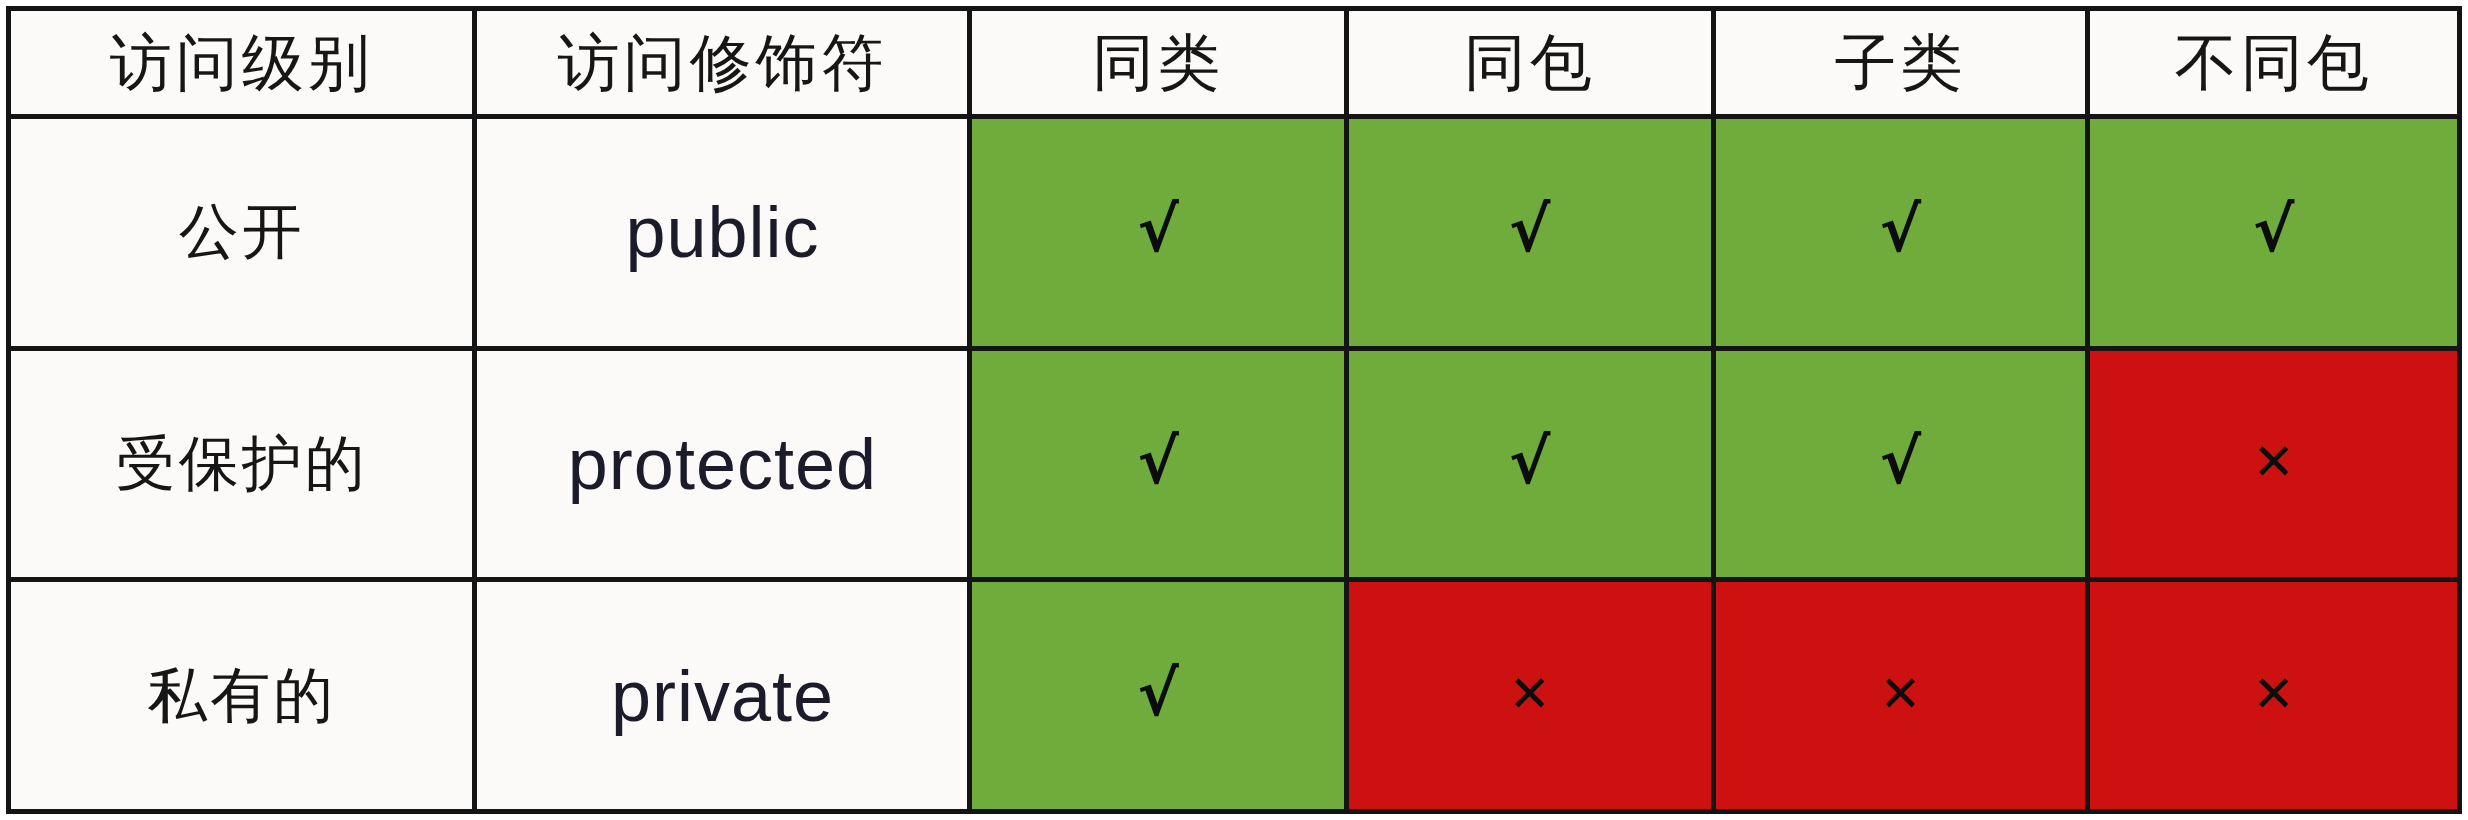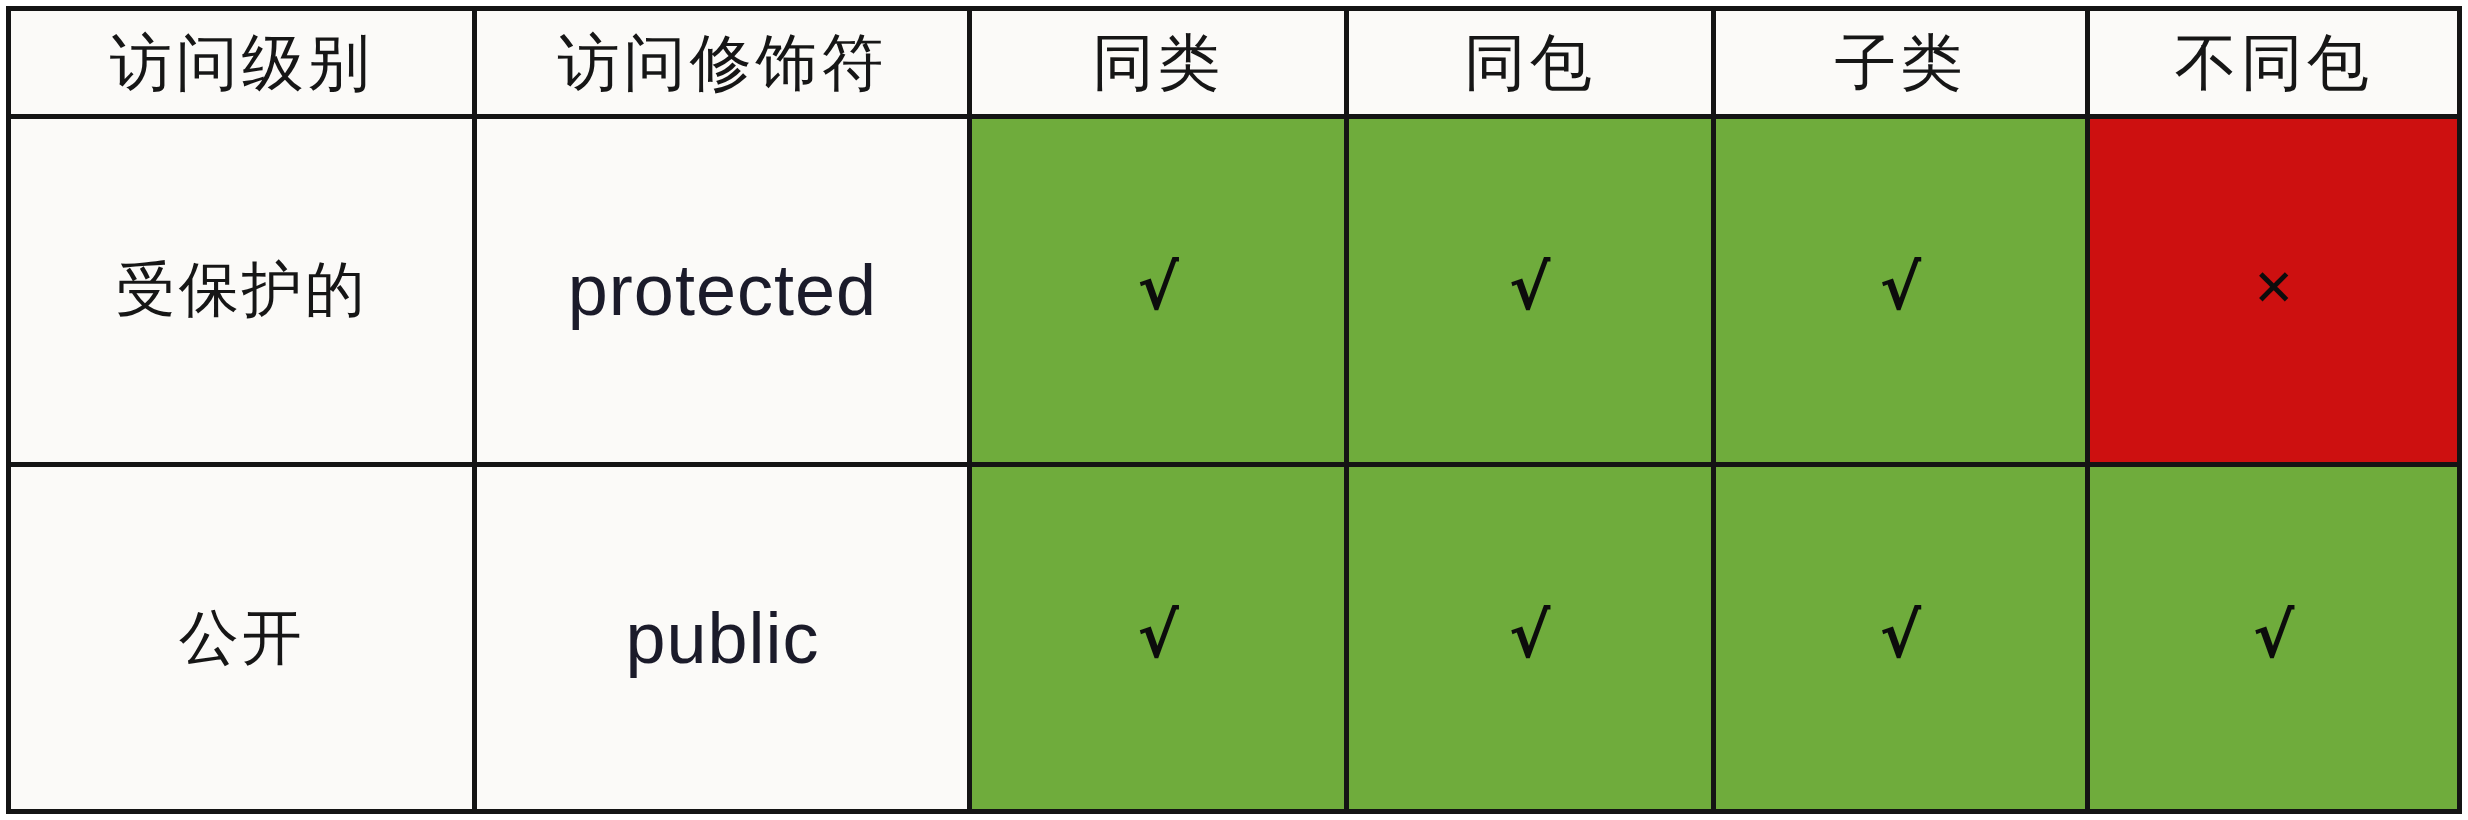--- a/index.html
+++ b/index.html
@@ -143,53 +143,73 @@
           <span class="hdr-text">子类</span>
         </th>
         <th>
           <span class="hdr-text">不同包</span>
         </th>
       </tr>
     </thead>
     <tbody id="table-body">
         <tr class="data-row">
           <td>
-            <span class="level-text">受保护的</span>
-          </td>
-          <td>
-            <span class="modifier-text">protected</span>
-          </td>
-          <td class="status allow">
-            <span class="glyph">√</span>
-          </td>
-          <td class="status allow">
-            <span class="glyph">√</span>
-          </td>
-          <td class="status allow">
-            <span class="glyph">√</span>
-          </td>
-          <td class="status deny">
-            <span class="glyph">✕</span>
+            <span class="level-text">公开</span>
+          </td>
+          <td>
+            <span class="modifier-text">public</span>
+          </td>
+          <td class="status allow">
+            <span class="glyph">√</span>
+          </td>
+          <td class="status allow">
+            <span class="glyph">√</span>
+          </td>
+          <td class="status allow">
+            <span class="glyph">√</span>
+          </td>
+          <td class="status allow">
+            <span class="glyph">√</span>
           </td>
         </tr>
         <tr class="data-row">
           <td>
-            <span class="level-text">公开</span>
-          </td>
-          <td>
-            <span class="modifier-text">public</span>
-          </td>
-          <td class="status allow">
-            <span class="glyph">√</span>
-          </td>
-          <td class="status allow">
-            <span class="glyph">√</span>
-          </td>
-          <td class="status allow">
-            <span class="glyph">√</span>
-          </td>
-          <td class="status allow">
-            <span class="glyph">√</span>
+            <span class="level-text">受保护的</span>
+          </td>
+          <td>
+            <span class="modifier-text">protected</span>
+          </td>
+          <td class="status allow">
+            <span class="glyph">√</span>
+          </td>
+          <td class="status allow">
+            <span class="glyph">√</span>
+          </td>
+          <td class="status allow">
+            <span class="glyph">√</span>
+          </td>
+          <td class="status deny">
+            <span class="glyph">✕</span>
+          </td>
+        </tr>
+        <tr class="data-row">
+          <td>
+            <span class="level-text">私有的</span>
+          </td>
+          <td>
+            <span class="modifier-text">private</span>
+          </td>
+          <td class="status allow">
+            <span class="glyph">√</span>
+          </td>
+          <td class="status deny">
+            <span class="glyph">✕</span>
+          </td>
+          <td class="status deny">
+            <span class="glyph">✕</span>
+          </td>
+          <td class="status deny">
+            <span class="glyph">✕</span>
           </td>
         </tr>
       </tbody>
   </table>
 </div>
 
 </body></html>

